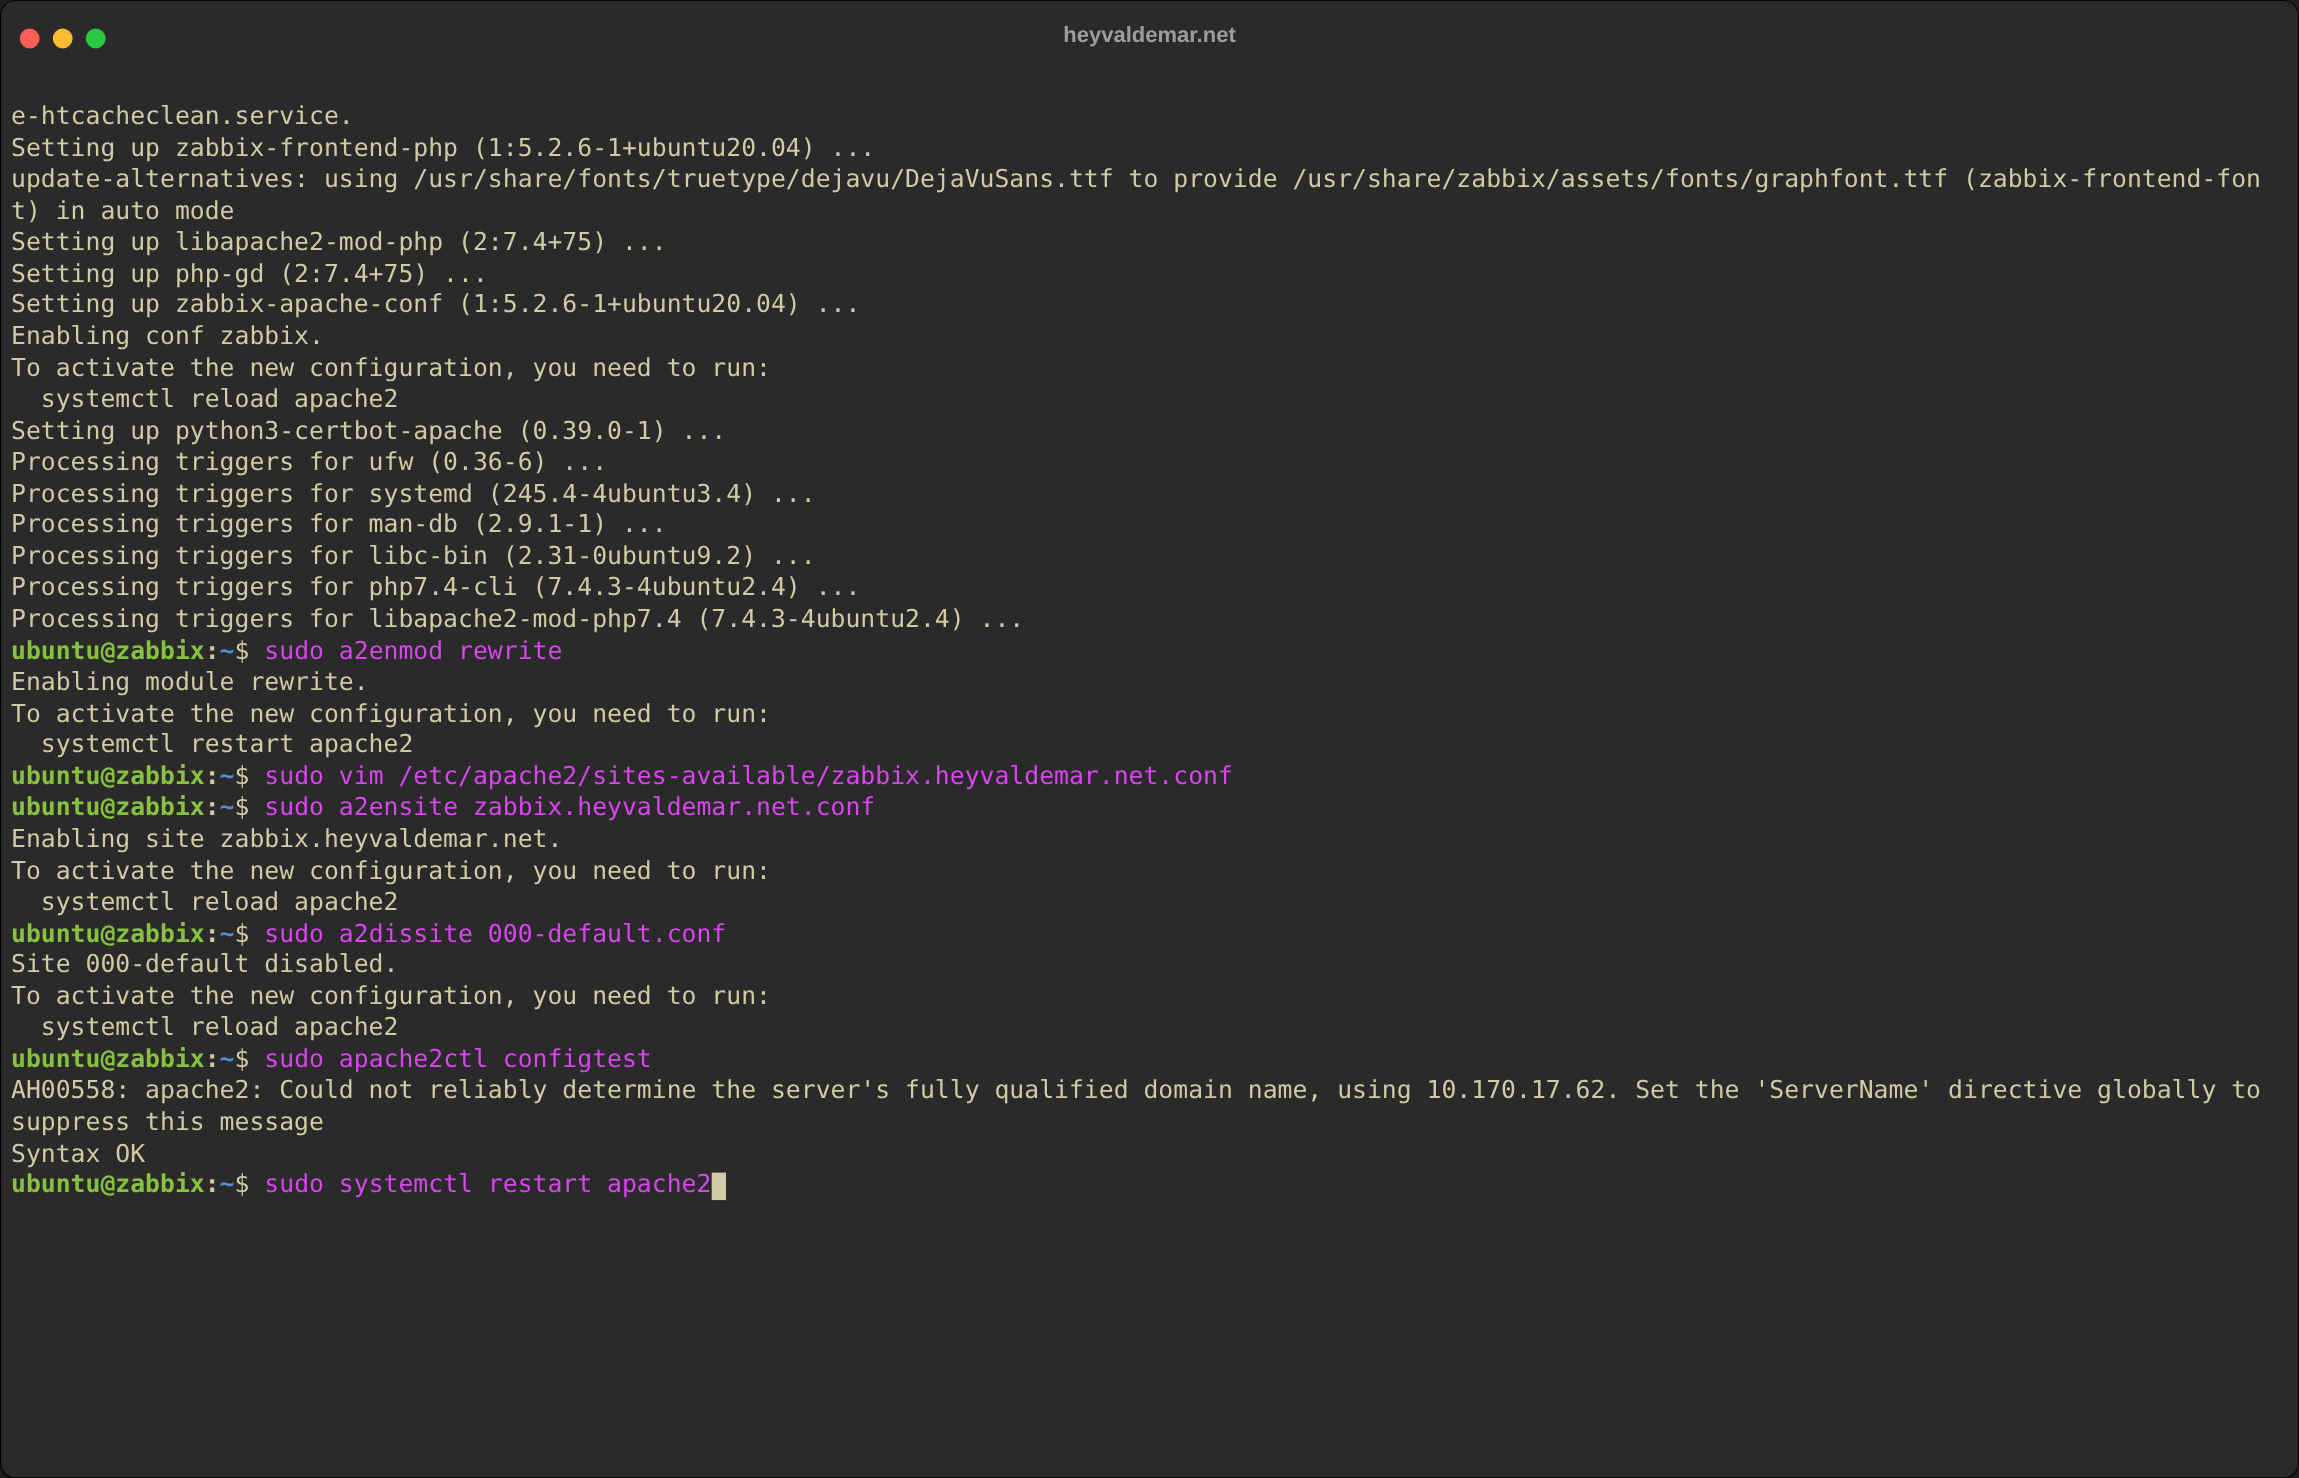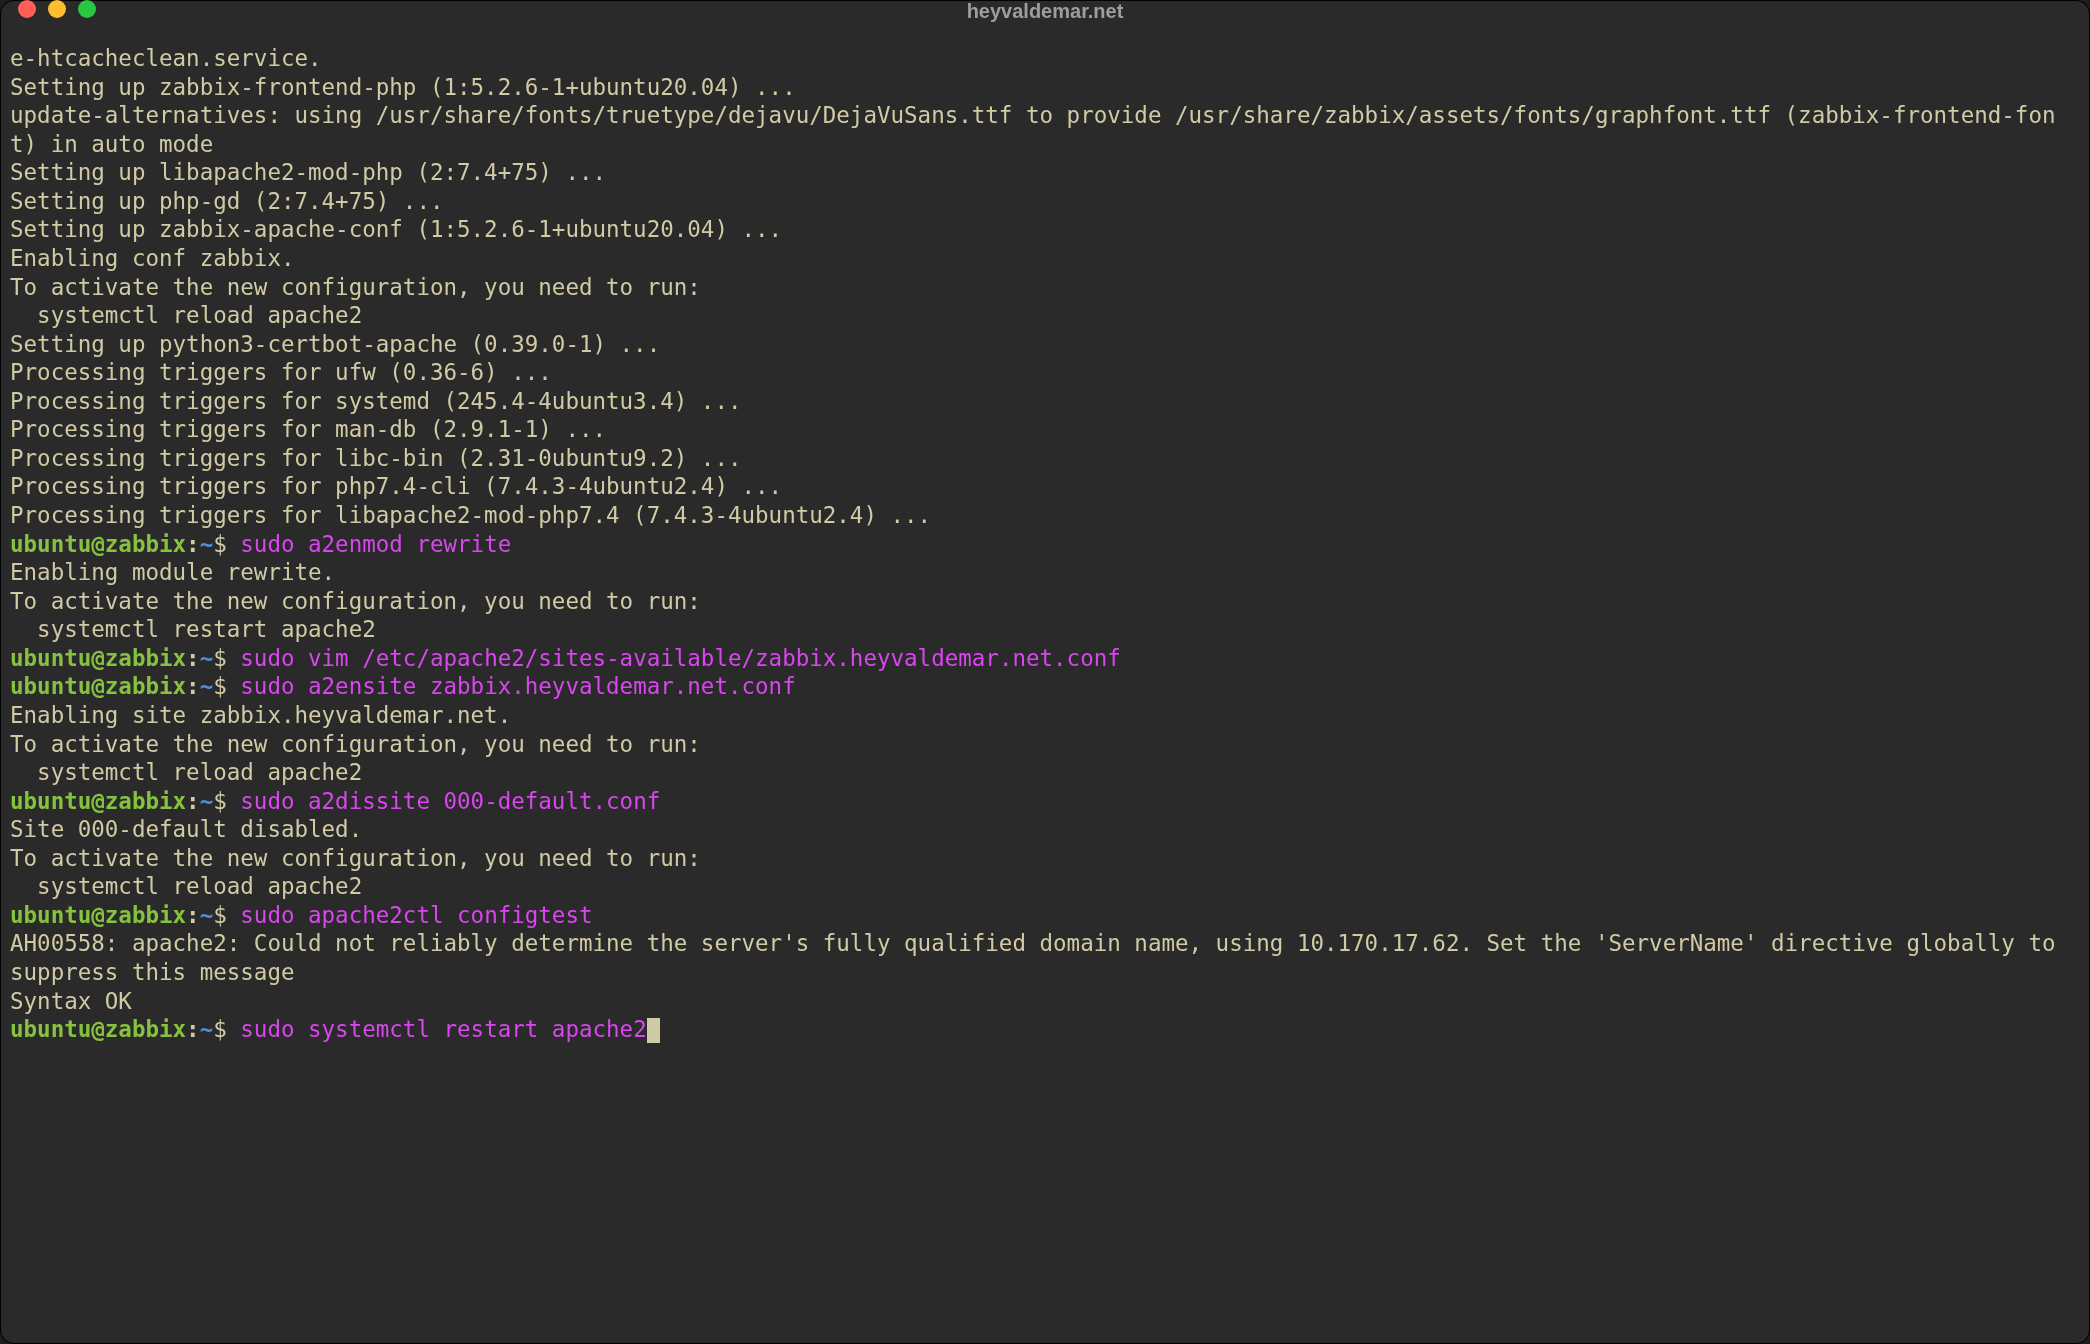--- a/index.html
+++ b/index.html
@@ -16,21 +16,21 @@
     background: #2a2a2a;
     border-radius: 14px;
     display: flex;
     flex-direction: column;
     overflow: hidden;
     box-shadow: 0 0 0 1px #000 inset;
   }
   .titlebar {
     height: 44px;
     display: flex;
-    align-items: flex-start;
+    align-items: flex-end;
     padding: 0 18px;
     flex-shrink: 0;
     position: relative;
   }
   .traffic-lights {
     display: flex;
     gap: 12px;
   }
   .dot {
     width: 18px;
@@ -53,20 +53,21 @@
   .terminal {
     flex: 1;
     padding: 0 10px 8px 10px;
     font-family: "Menlo", "Consolas", "DejaVu Sans Mono", monospace;
     font-size: 22.5px;
     line-height: 1.27;
     color: #d0cba4;
     white-space: pre-wrap;
     word-break: break-all;
     overflow: hidden;
+    margin-top: 48px;
   }
   .line { display: block; }
   .prompt-user { color: #86c13f; font-weight: bold; }
   .prompt-sep  { color: #d0cba4; font-weight: bold; }
   .prompt-path { color: #4f8dd6; font-weight: bold; }
   .prompt-dollar { color: #d0cba4; }
   .cmd { color: #d946ef; }
   .cursor {
     display: inline-block;
     width: 0.6em;

